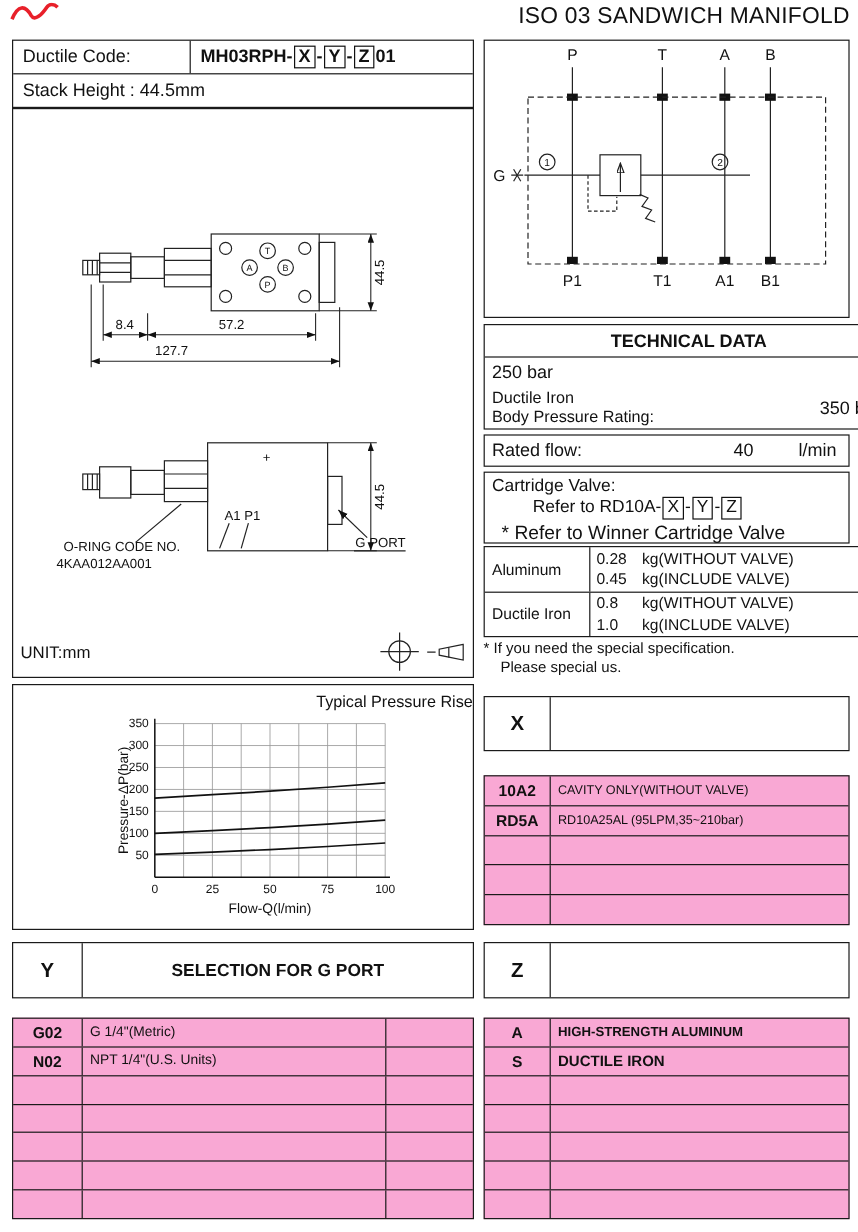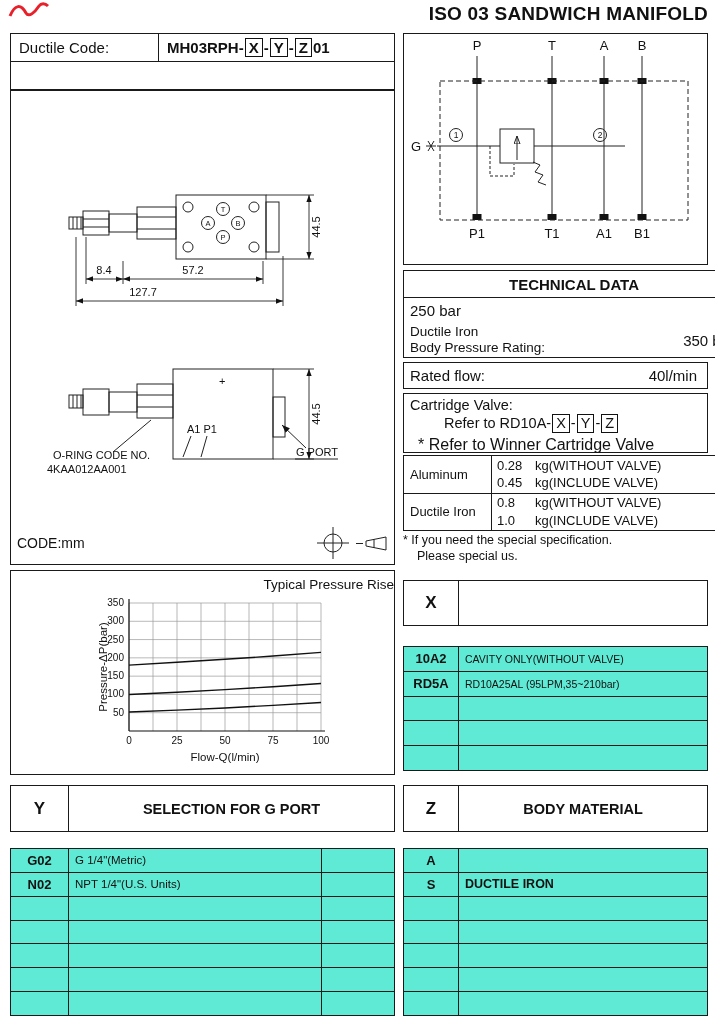--- a/index.html
+++ b/index.html
@@ -1,21 +1,21 @@
 <!DOCTYPE html>
 <html><head>
 <meta charset="utf-8">
 <style>
   *{box-sizing:border-box;margin:0;padding:0}
   html,body{background:#fff}
   body{width:715px;height:1027px;position:relative;font-family:"Liberation Sans",sans-serif;color:#111;overflow:hidden}
   .abs{position:absolute}
   .box{border:1px solid #1a1a1a;background:#fff}
 
-  .page-title{left:260px;right:7px;top:3px;text-align:right;font-size:19px;font-weight:bold;letter-spacing:.2px}
+  .page-title{left:260px;right:7px;top:3px;text-align:right;font-size:19px;font-weight:normal;letter-spacing:.2px}
 
   
   .ordering{left:10px;top:33px;width:385px;height:57px}
   .ord-row1{height:28px;border-bottom:1px solid #1a1a1a;display:flex;align-items:center}
   .ord-label{width:148px;border-right:1px solid #1a1a1a;height:100%;display:flex;align-items:center;padding-left:8px;font-size:15px}
   .ord-code{flex:1;padding-left:8px;font-size:15px;font-weight:bold;display:flex;align-items:center}
   .ord-row2{height:27px;display:flex;align-items:center;padding-left:8px;font-size:15px}
   .boxed{display:inline-block;border:1px solid #111;padding:0 3px;margin:0 1px;line-height:1.15}
 
   
@@ -37,21 +37,21 @@
 
   
   .td-box1{left:403px;top:270px;width:342px;height:88px}
   .td-title{height:27px;border-bottom:1px solid #1a1a1a;display:flex;align-items:center;justify-content:center;font-weight:bold;font-size:15px}
   .td-rate-row1{height:25px;display:flex;align-items:center;padding:0 10px 0 6px;font-size:13.5px}
   .td-rate-row2{height:34px;display:flex;align-items:center;padding:0 10px 0 6px;font-size:13.5px}
   .td-rate-lbl{flex:1;line-height:1.2}
   .td-rate-val{font-size:15px}
   .td-flow{left:403px;top:362px;width:305px;height:27px;display:flex;align-items:center;padding:0 10px 0 6px;font-size:15px}
   .td-flow-lbl{flex:1}
-  .td-flow-val{width:40px;text-align:right;}
+  .td-flow-val{width:40px;text-align:left;margin-right:14px}
   .td-cart{left:403px;top:393px;width:305px;height:60px;padding:3px 6px;font-size:14.5px}
   .td-cart-l2{padding-left:34px;margin-top:1px;display:flex;align-items:center}
   .td-cart-note{font-size:16px;margin-top:3px;padding-left:8px}
   .weights{left:403px;top:455px;width:320px;height:76px;display:flex;flex-direction:column}
   .w-row{flex:1;display:flex}
   .w-row + .w-row{border-top:1px solid #1a1a1a}
   .w-mat{width:88px;border-right:1px solid #1a1a1a;display:flex;align-items:center;padding-left:6px;font-size:13px}
   .w-vals{flex:1;display:flex;flex-direction:column;justify-content:center;padding-left:5px}
   .w-line{display:flex;font-size:13px;line-height:1.35}
   .w-num{width:38px}
@@ -65,21 +65,21 @@
   .grid{stroke:#999;stroke-width:.7}
   .axis{stroke:#111;stroke-width:1.2}
   .series{stroke:#111;stroke-width:1.4;fill:none}
   .tick{font-size:10px;fill:#111}
   .axlabel{font-size:11.5px;fill:#111}
 
   
   .sel-header{display:flex;border:1px solid #1a1a1a;background:#fff}
   .sel-h-code{display:flex;align-items:center;justify-content:center;font-weight:bold;font-size:17px;border-right:1px solid #1a1a1a;height:100%}
   .sel-h-title{flex:1;display:flex;align-items:center;justify-content:center;font-weight:bold;font-size:14.5px;text-align:center}
-  .sel-rows{border:1px solid #1a1a1a;display:flex;flex-direction:column;background:#5eead4}
+  .sel-rows{border:1px solid #1a1a1a;display:flex;flex-direction:column;background:#f9a8d4}
   .sel-row{flex:1;display:flex;align-items:stretch}
   .sel-row + .sel-row{border-top:1px solid #1a1a1a}
   .sel-code{display:flex;align-items:center;justify-content:center;font-weight:bold;font-size:13px;border-right:1px solid #1a1a1a}
   .sel-desc{flex:1;display:flex;align-items:center;padding-left:6px}
   .sel-extra{width:73px;border-left:1px solid #1a1a1a}
   .x-header{left:403px;top:580px;width:305px;height:46px}
   .x-rows{left:403px;top:646px;width:305px;height:125px}
   .x-rows .sel-code{width:55px}
   .x-rows .sel-desc{font-size:10.5px}
   .y-header{left:10px;top:785px;width:385px;height:47px}
@@ -107,20 +107,21 @@
     <div class="ord-code">
         <span>MH03RPH-</span>
         <span class="boxed">X</span>
         <span>-</span>
         <span class="boxed">Y</span>
         <span>-</span>
         <span class="boxed">Z</span>
         <span>01</span>
       </div>
   </div>
+  <div class="ord-row2">Stack Height : 44.5mm</div>
 </div>
 
 <div class="abs box circuit">
   <svg class="cir" width="303" height="230" viewBox="0 0 303 230">
     <defs>
       <marker id="arr2" markerWidth="9" markerHeight="8" refX="8" refY="3" orient="auto-start-reverse">
         <path d="M0,0 L8,3 L0,6 Z" fill="#111" stroke="none"></path>
       </marker>
     </defs>
     <g>
@@ -255,21 +256,21 @@
     </g>
     <g class="ln">
       <circle cx="322" cy="452" r="9"></circle>
       <line x1="306" y1="452" x2="338" y2="452"></line>
       <line x1="322" y1="436" x2="322" y2="468"></line>
       <path d="M375,446 L355,450 L355,455 L375,459 Z"></path>
       <line x1="363" y1="448.5" x2="363" y2="457"></line>
       <line x1="345" y1="452.5" x2="352" y2="452.5"></line>
     </g>
   </svg>
-  <div class="abs unit-note">CODE:mm</div>
+  <div class="abs unit-note">UNIT:mm</div>
 </div>
 
 <div class="abs box td-box1">
   <div class="td-title">TECHNICAL DATA</div>
   <div class="td-rate-row1">
     <div class="td-rate-val">250 bar</div>
   </div>
   <div class="td-rate-row2">
     <div class="td-rate-lbl">
       <div>Ductile Iron</div>
@@ -436,25 +437,25 @@
     </div>
     <div class="sel-row">
       <div class="sel-code"></div>
       <div class="sel-desc"></div>
       <div class="sel-extra"></div>
     </div>
   </div>
 
 <div class="abs sel-header z-header">
   <div class="sel-h-code" style="width:55px">Z</div>
-  <div class="sel-h-title">BODY MATERIAL</div>
 </div>
 <div class="abs sel-rows z-rows" id="z-rows">
     <div class="sel-row">
       <div class="sel-code">A</div>
+      <div class="sel-desc">HIGH-STRENGTH ALUMINUM</div>
     </div>
     <div class="sel-row">
       <div class="sel-code">S</div>
       <div class="sel-desc">DUCTILE IRON</div>
     </div>
     <div class="sel-row">
       <div class="sel-code"></div>
       <div class="sel-desc"></div>
     </div>
     <div class="sel-row">

